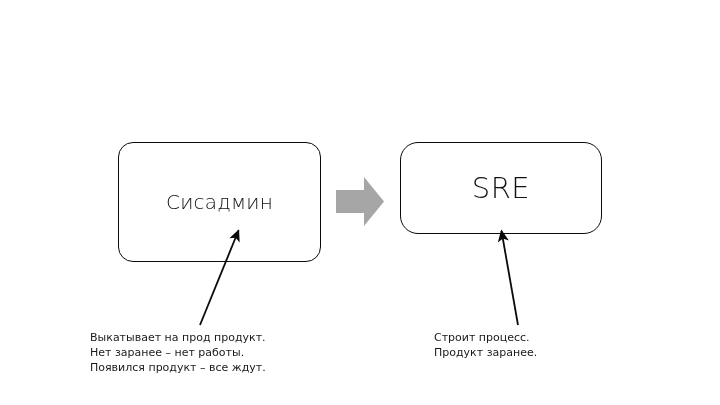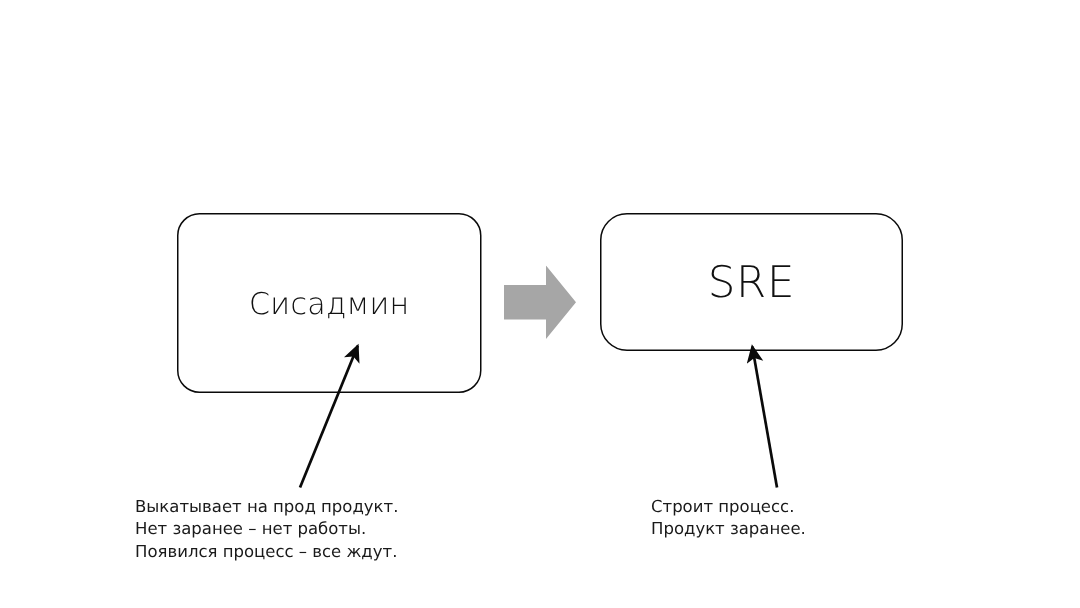--- a/index.html
+++ b/index.html
@@ -139,21 +139,21 @@
       <marker id="ah-right" markerWidth="9" markerHeight="9" refX="6.2" refY="3.1" orient="auto" markerUnits="strokeWidth">
         <path d="M0.3,0 L7,3.1 L0.3,6.2 L1.9,3.1 Z" fill="#0a0a0a"></path>
       </marker>
     </defs>
     <line x1="26" y1="105" x2="9.5" y2="11" stroke="#0a0a0a" stroke-width="1.8" marker-end="url(#ah-right)"></line>
   </svg>
 
   <div id="caption-sysadmin" class="caption">
     <span class="caption-line">Выкатывает на прод продукт.</span>
     <span class="caption-line">Нет заранее – нет работы.</span>
-    <span class="caption-line">Появился процесс – все ждут.</span>
+    <span class="caption-line">Появился продукт – все ждут.</span>
   </div>
 
   <div id="caption-sre" class="caption">
     <span class="caption-line">Строит процесс.</span>
     <span class="caption-line">Продукт заранее.</span>
   </div>
 
 </div>
 
 </body></html>

